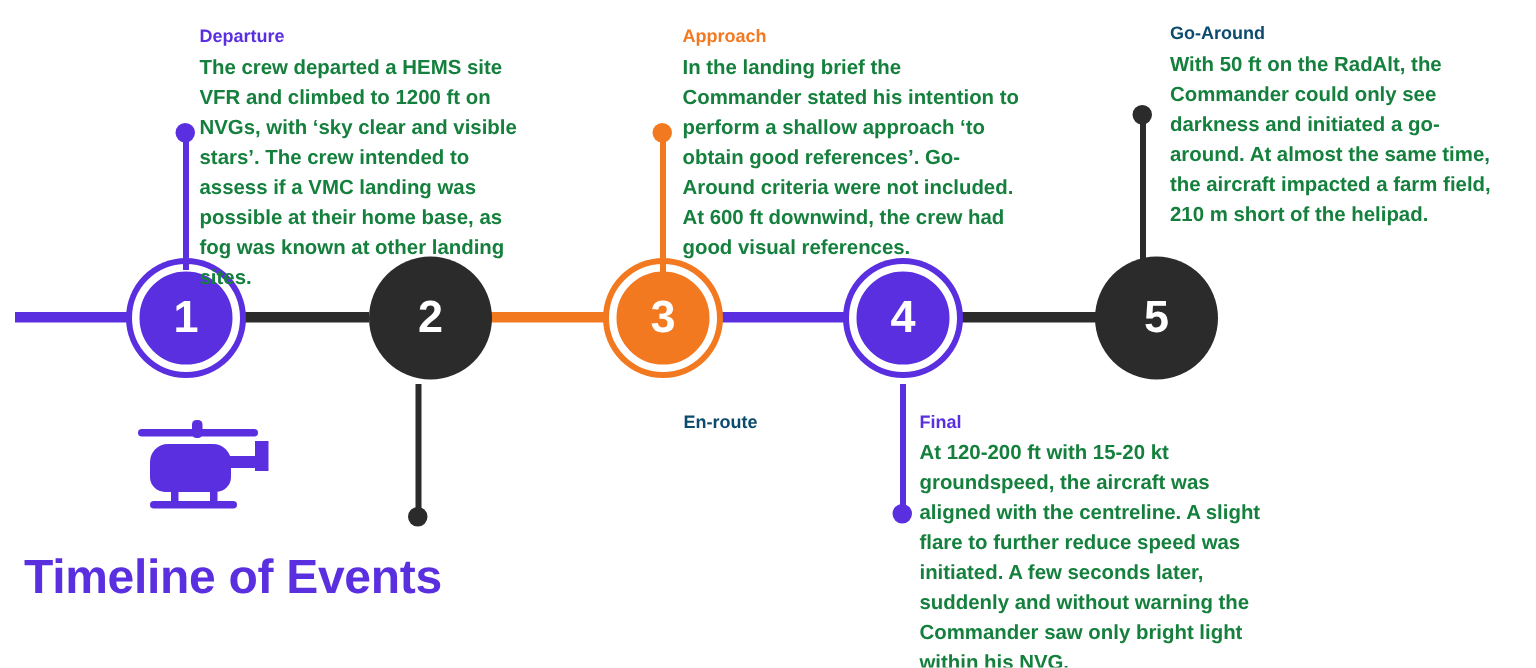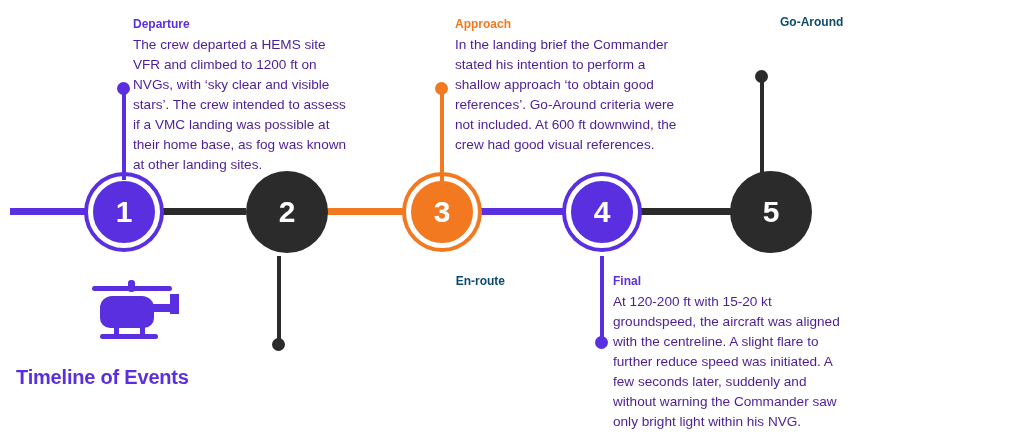--- a/index.html
+++ b/index.html
@@ -87,38 +87,39 @@
   .block { position: absolute; }
   .block .hd {
     font-weight: bold;
     font-size: 12px;
     margin: 0 0 4px 0;
     line-height: 1.1;
   }
   .block .bd {
     font-size: 13.6px;
     line-height: 1.47;
-    color: #4c1d95;
+    color: #15803d;
     margin: 0;
+    font-weight: bold;
   }
   .hd.purple { color: #5a2fe0; }
   .hd.orange { color: #f37920; }
   .hd.dark   { color: #0c4a6e; }
 
   .b1 { left: 133px; top: 18px;  width: 218px; }
   .b2 { left: 295px; top: 275px; width: 210px; text-align: right; }
   .b3 { left: 455px; top: 18px;  width: 225px; }
   .b4 { left: 613px; top: 275px; width: 240px; }
   .b5 { left: 780px; top: 16px;  width: 222px; }
 
   
   .title {
     position: absolute;
     left: 16px; top: 366px;
-    font-size: 20px;
+    font-size: 32px;
     font-weight: bold;
     color: #5a2fe0;
     letter-spacing: -0.2px;
   }
 
   
   .heli {
     position: absolute;
     left: 78px; top: 272px;
     width: 108px; height: 78px;
@@ -180,20 +181,21 @@
     <p class="bd">In the landing brief the Commander stated his intention to perform a shallow approach ‘to obtain good references’. Go-Around criteria were not included. At 600 ft downwind, the crew had good visual references.</p>
   </div>
 
   <div class="block b4">
     <p class="hd purple">Final</p>
     <p class="bd">At 120-200 ft with 15-20 kt groundspeed, the aircraft was aligned with the centreline. A slight flare to further reduce speed was initiated. A few seconds later, suddenly and without warning the Commander saw only bright light within his NVG.</p>
   </div>
 
   <div class="block b5">
     <p class="hd dark">Go-Around</p>
+    <p class="bd">With 50 ft on the RadAlt, the Commander could only see darkness and initiated a go-around. At almost the same time, the aircraft impacted a farm field, 210 m short of the helipad.</p>
   </div>
 
   <div class="heli">
     <svg viewBox="0 0 108 78" width="108" height="78" aria-hidden="true">
       <g fill="#5A2FE0">
 
         <rect x="14" y="14" width="80" height="5" rx="2.5"></rect>
         <rect x="50" y="8" width="7" height="12" rx="3"></rect>
 
         <path d="M34 24 h30 a12 12 0 0 1 12 12 v10 a10 10 0 0 1 -10 10 h-34 a10 10 0 0 1 -10 -10 v-10 a12 12 0 0 1 12 -12 z"></path>

